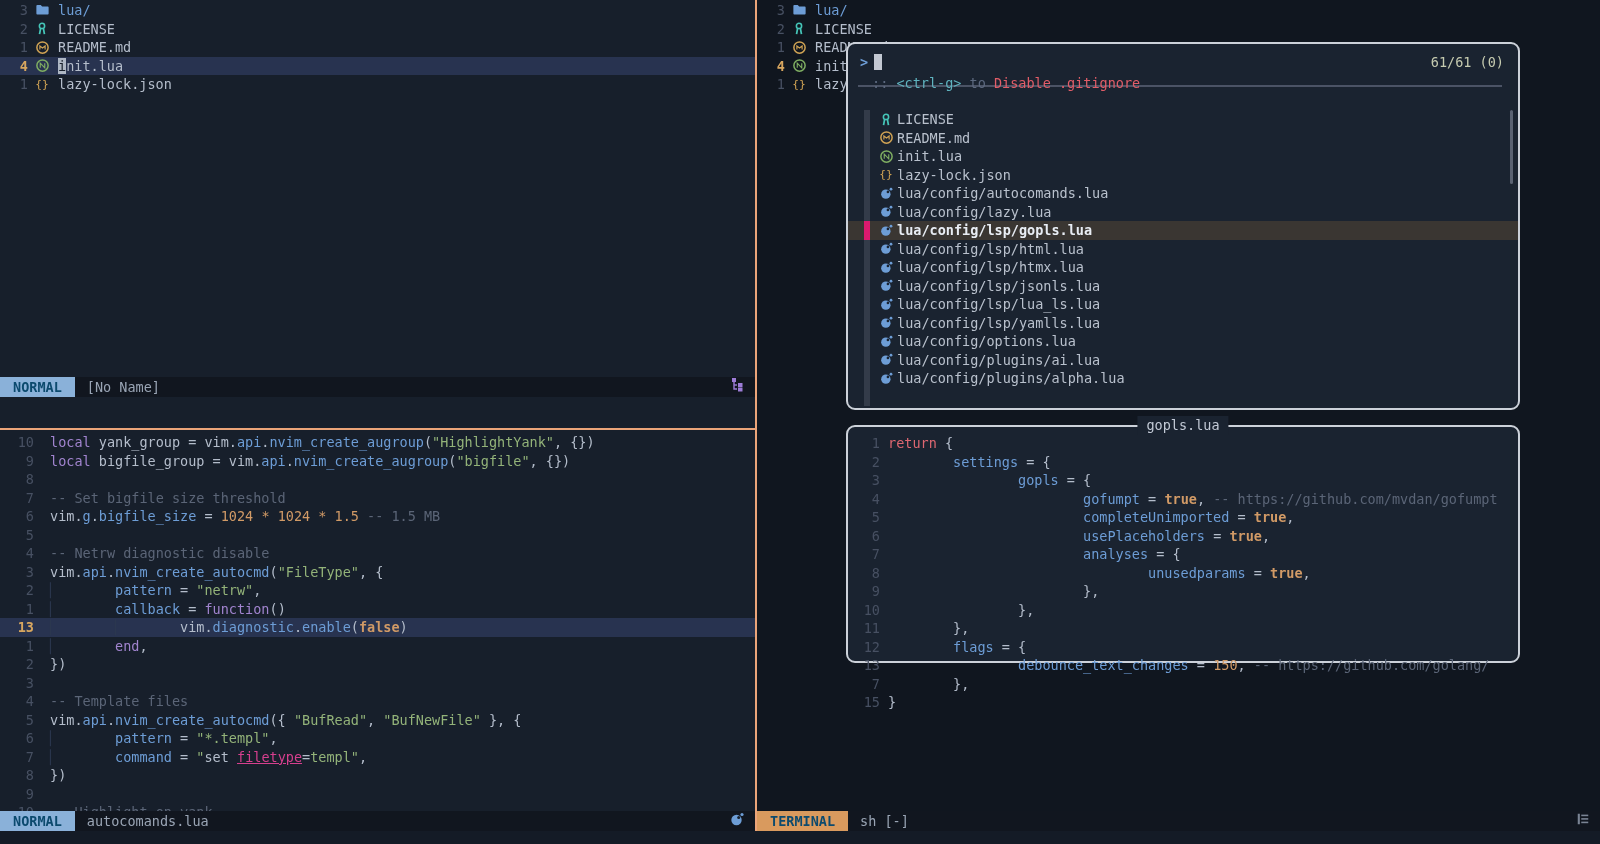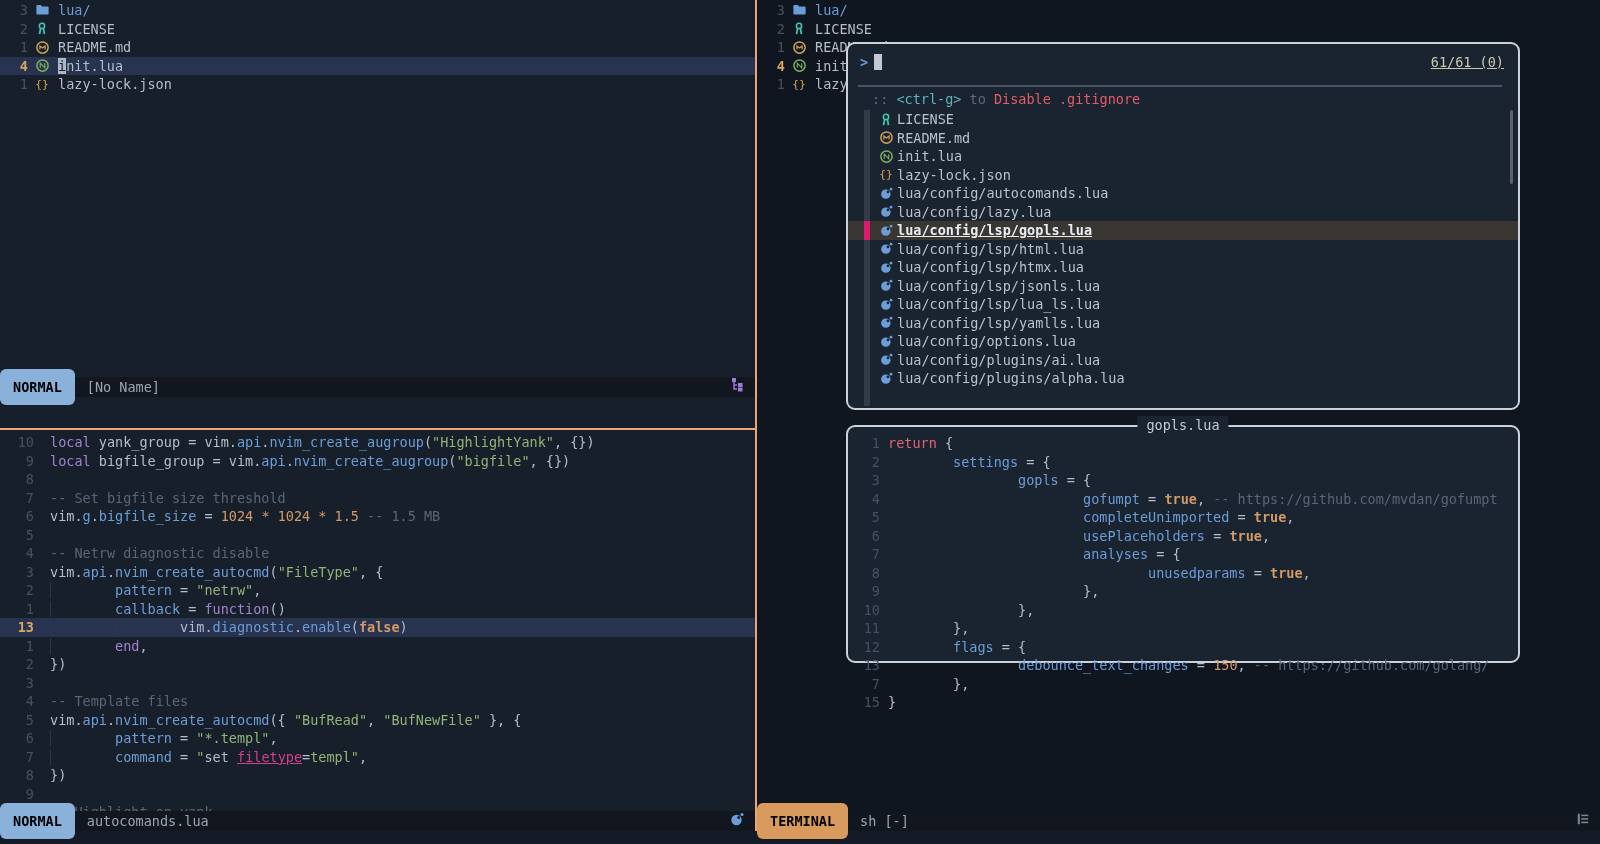--- a/index.html
+++ b/index.html
@@ -82,44 +82,44 @@
   .t-teal{color:var(--teal);}
   .t-red{color:var(--red);}
   .t-hdr{color:var(--hdr);}
   .t-guide{color:var(--guide);}
 
   
   .statusline{position:absolute;height:20px;background:var(--bg-status);display:flex;align-items:center;z-index:6;}
   #status-top{left:0;top:377px;width:755px;}
   #status-bottom{left:0;top:811px;width:755px;}
   #status-right{left:757px;top:811px;width:843px;}
-  .chip{height:36px;display:flex;align-items:center;padding:0 13px;font-weight:bold;color:#000000;flex:none;border-radius:6px;}
+  .chip{height:20px;display:flex;align-items:center;padding:0 13px;font-weight:bold;color:#0c4a6e;flex:none;}
   .chip.blue{background:var(--chip-blue);}
   .chip.orange{background:var(--chip-orange);}
   .sfile{margin-left:12px;color:var(--fg-dim);}
   .sright{margin-left:auto;margin-right:10px;display:flex;align-items:center;}
   .cmdline{position:absolute;left:0;top:831px;width:1600px;height:13px;background:var(--bg-cmd);}
 
   
   #picker{position:absolute;left:846px;top:42px;width:674px;height:368px;background:var(--bg-popup);
     border:2px solid var(--border);border-radius:9px;box-sizing:border-box;z-index:10;overflow:hidden;}
   .promptrow{position:absolute;left:0;top:7px;width:100%;height:22px;display:flex;align-items:center;}
   .prompt-symbol{color:var(--blue);margin-left:12px;font-weight:bold;}
   .prompt-cursor{display:inline-block;width:8px;height:16px;background:#c3c8d2;margin-left:6px;}
-  .prompt-count{margin-left:auto;margin-right:14px;color:var(--count);text-decoration:underline;}
+  .prompt-count{margin-left:auto;margin-right:14px;color:var(--count);}
   .prompt-sep{position:absolute;left:10px;top:41px;width:644px;height:1.5px;background:var(--hline);}
-  .pickerheader{position:absolute;left:24px;top:46px;height:18.5px;white-space:pre;}
+  .pickerheader{position:absolute;left:24px;top:30px;height:18.5px;white-space:pre;}
   .pgutter{position:absolute;left:16px;top:66px;width:6px;height:296px;background:var(--gutter);}
   .pmarker{position:absolute;left:16px;width:6px;height:18.5px;background:var(--magenta);z-index:12;}
   .pitems{position:absolute;left:0;top:66px;width:100%;}
   .prow{display:flex;align-items:center;height:18.5px;white-space:pre;position:relative;}
   .prow .ficon{margin-left:30px;}
   .prow .fname{margin-left:3px;color:#b9c1cd;}
   .prow.sel{background:var(--selrow);}
-  .prow.sel .fname{color:#e8edf4;font-weight:bold;text-decoration:underline;}
+  .prow.sel .fname{color:#e8edf4;font-weight:bold;}
   .pscroll{position:absolute;right:5px;top:66px;width:3px;height:74px;background:#5a6272;border-radius:2px;z-index:12;}
 
   
   #preview{position:absolute;left:846px;top:425px;width:674px;height:238px;background:var(--bg-popup);
     border:2px solid var(--border);border-radius:9px;box-sizing:border-box;z-index:10;}
   .ptitle{position:absolute;top:-11px;left:50%;transform:translateX(-50%);background:var(--bg-popup);
     padding:0 9px;color:#c3cad6;white-space:pre;}
   .pvlines{position:absolute;left:0;top:7px;width:100%;overflow:hidden;}
   .pvline{display:flex;height:18.5px;white-space:pre;}
   .pvnum{display:inline-block;width:32px;text-align:right;color:var(--lnum);flex:none;margin-right:8px;}

